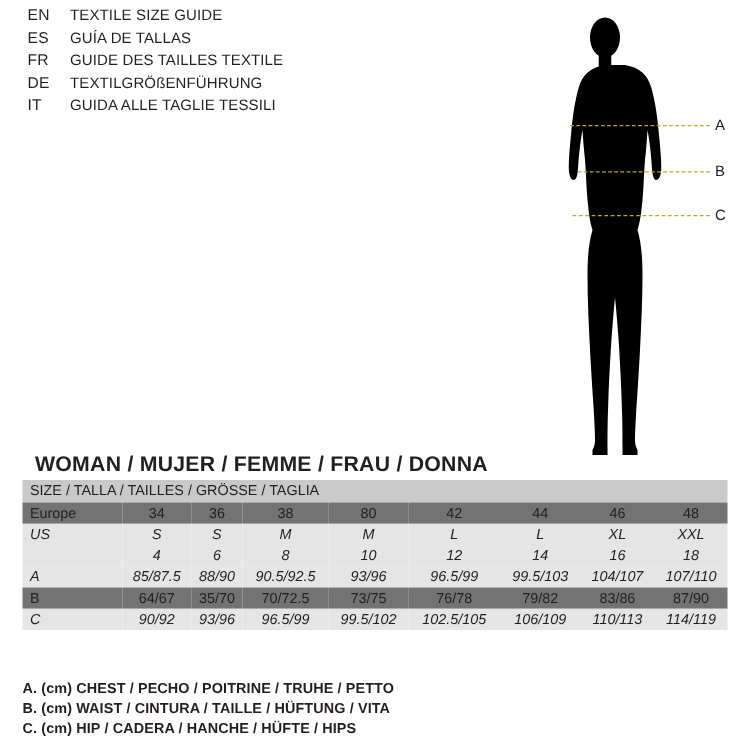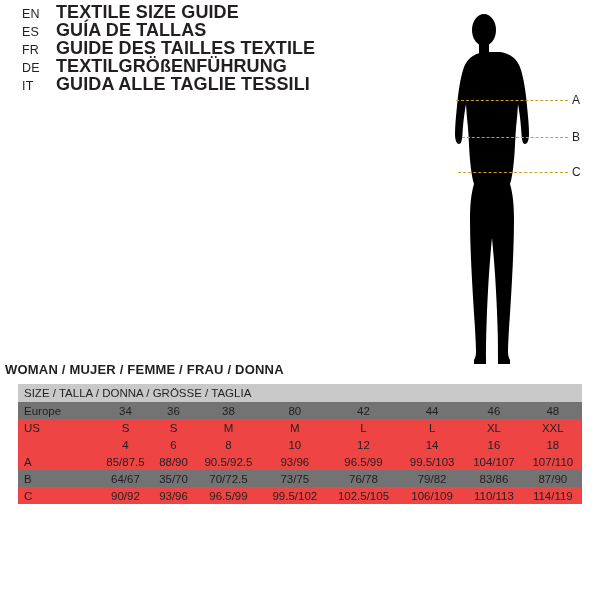--- a/index.html
+++ b/index.html
@@ -37,23 +37,22 @@
     line-height: 18px;
     white-space: nowrap;
   }
   .lang-code {
     width: 34px;
     flex: none;
     font-size: 12.5px;
     letter-spacing: 0.2px;
   }
   .lang-text {
-    font-size: 18px;
+    font-size: 12px;
     letter-spacing: 0.1px;
-    font-weight: bold;
   }
 
   
   .figure-wrap {
     position: absolute;
     left: 400px;
     top: 8px;
     width: 190px;
     height: 360px;
   }
@@ -70,23 +69,23 @@
   .measure-label {
     position: absolute;
     font-size: 12px;
     color: #231f20;
     line-height: 12px;
   }
 
   
   .woman-heading {
     position: absolute;
-    left: 5px;
+    left: 28px;
     top: 362px;
-    font-size: 13px;
+    font-size: 17px;
     font-weight: bold;
     letter-spacing: 0.2px;
   }
 
   
   .size-table {
     position: absolute;
     left: 18px;
     top: 384px;
     width: 564px;
@@ -109,21 +108,22 @@
     background: #c9c9c9;
     text-align: left;
     padding-left: 6px;
     font-size: 11.5px;
     height: 18px;
   }
   .row-shade td {
     background: #737373;
   }
   .row-plain td {
-    background: #ef4444;
+    background: #e5e5e5;
+    font-style: italic;
   }
 
   
   .legend {
     position: absolute;
     left: 18px;
     top: 543px;
     width: 560px;
   }
   .legend-row {
@@ -218,21 +218,21 @@
     <div class="measure-label" style="left:172px; top:86px;">A</div>
     <div class="measure-label" style="left:172px; top:123px;">B</div>
     <div class="measure-label" style="left:172px; top:158px;">C</div>
   </div>
 
   <div class="woman-heading">WOMAN / MUJER / FEMME / FRAU / DONNA</div>
 
   <table class="size-table">
     <tbody>
       <tr class="row-head-band">
-        <td colspan="9">SIZE / TALLA / DONNA / GRÖSSE / TAGLIA</td>
+        <td colspan="9">SIZE / TALLA / TAILLES / GRÖSSE / TAGLIA</td>
       </tr>
 
       <tr class="row-shade">
         <td class="rowhead">Europe</td>
         <td>34</td>
         <td>36</td>
         <td>38</td>
         <td>80</td>
         <td>42</td>
         <td>44</td>
@@ -296,14 +296,19 @@
         <td>96.5/99</td>
         <td>99.5/102</td>
         <td>102.5/105</td>
         <td>106/109</td>
         <td>110/113</td>
         <td>114/119</td>
       </tr>
     </tbody>
   </table>
 
+  <div class="legend">
+    <div class="legend-row">A. (cm) CHEST / PECHO / POITRINE / TRUHE / PETTO</div>
+    <div class="legend-row">B. (cm) WAIST / CINTURA / TAILLE / HÜFTUNG / VITA</div>
+    <div class="legend-row">C. (cm) HIP / CADERA / HANCHE / HÜFTE / HIPS</div>
+  </div>
 
 </div>
 
 </body></html>

